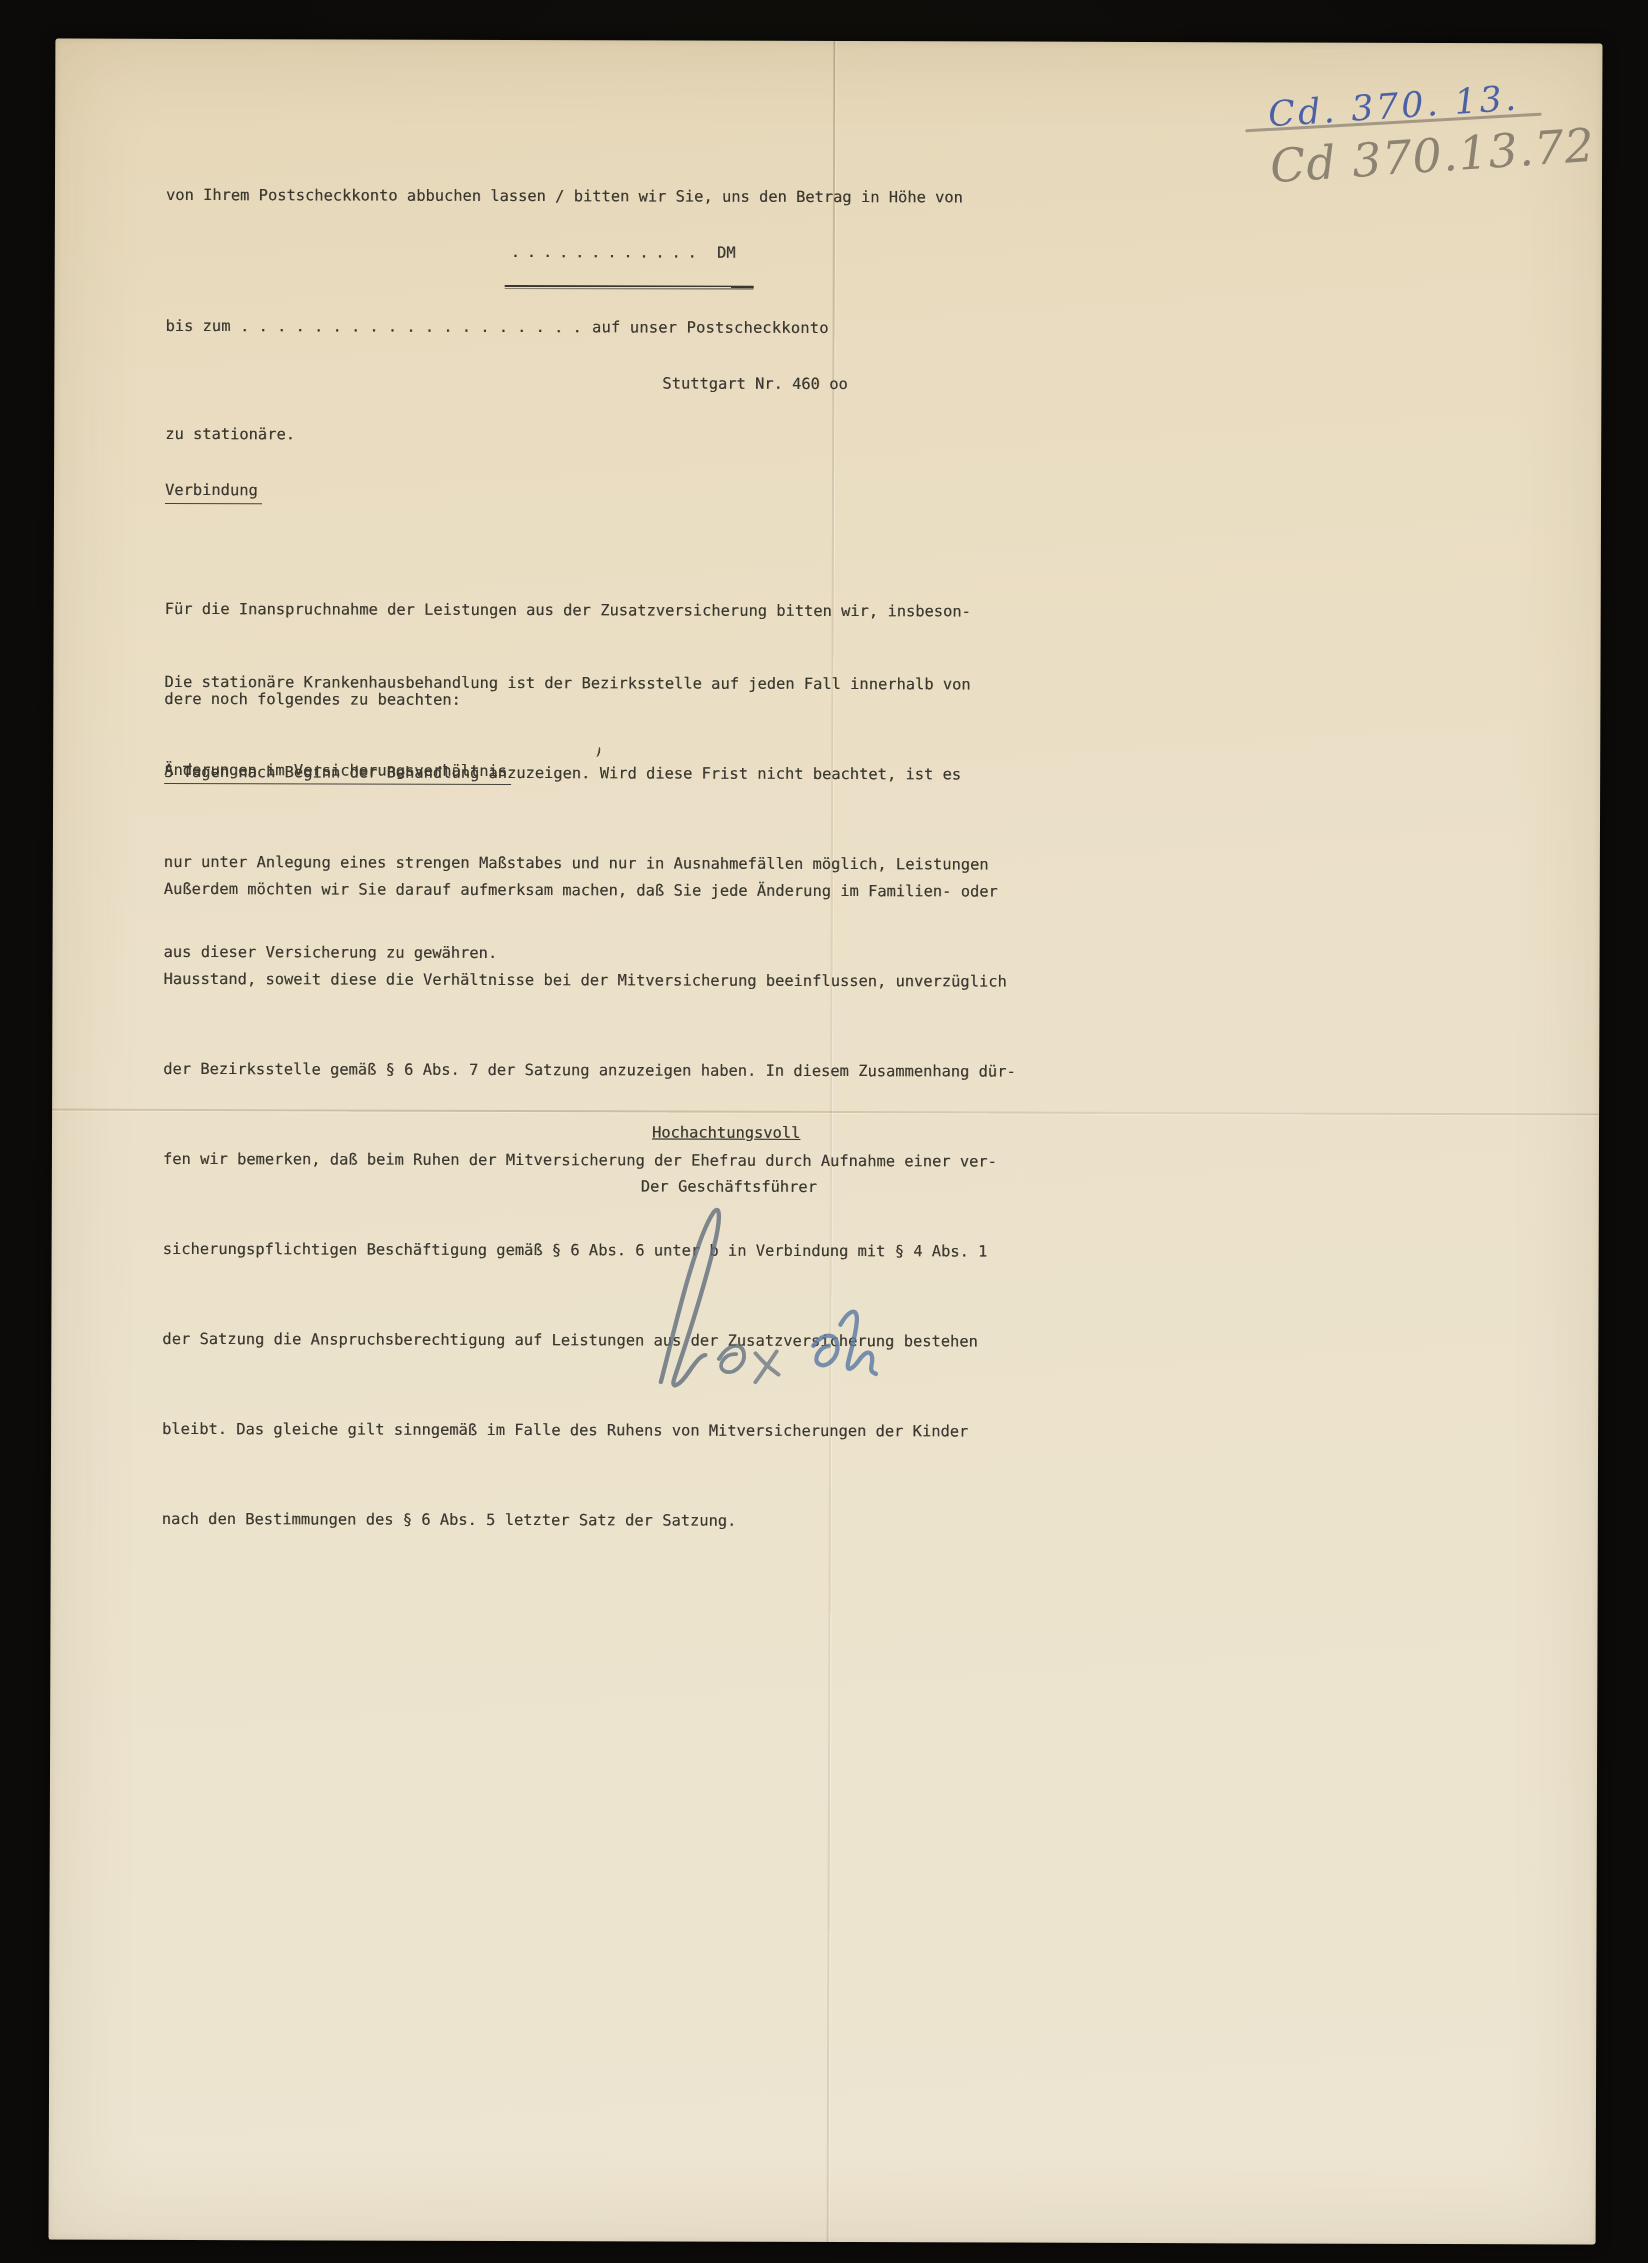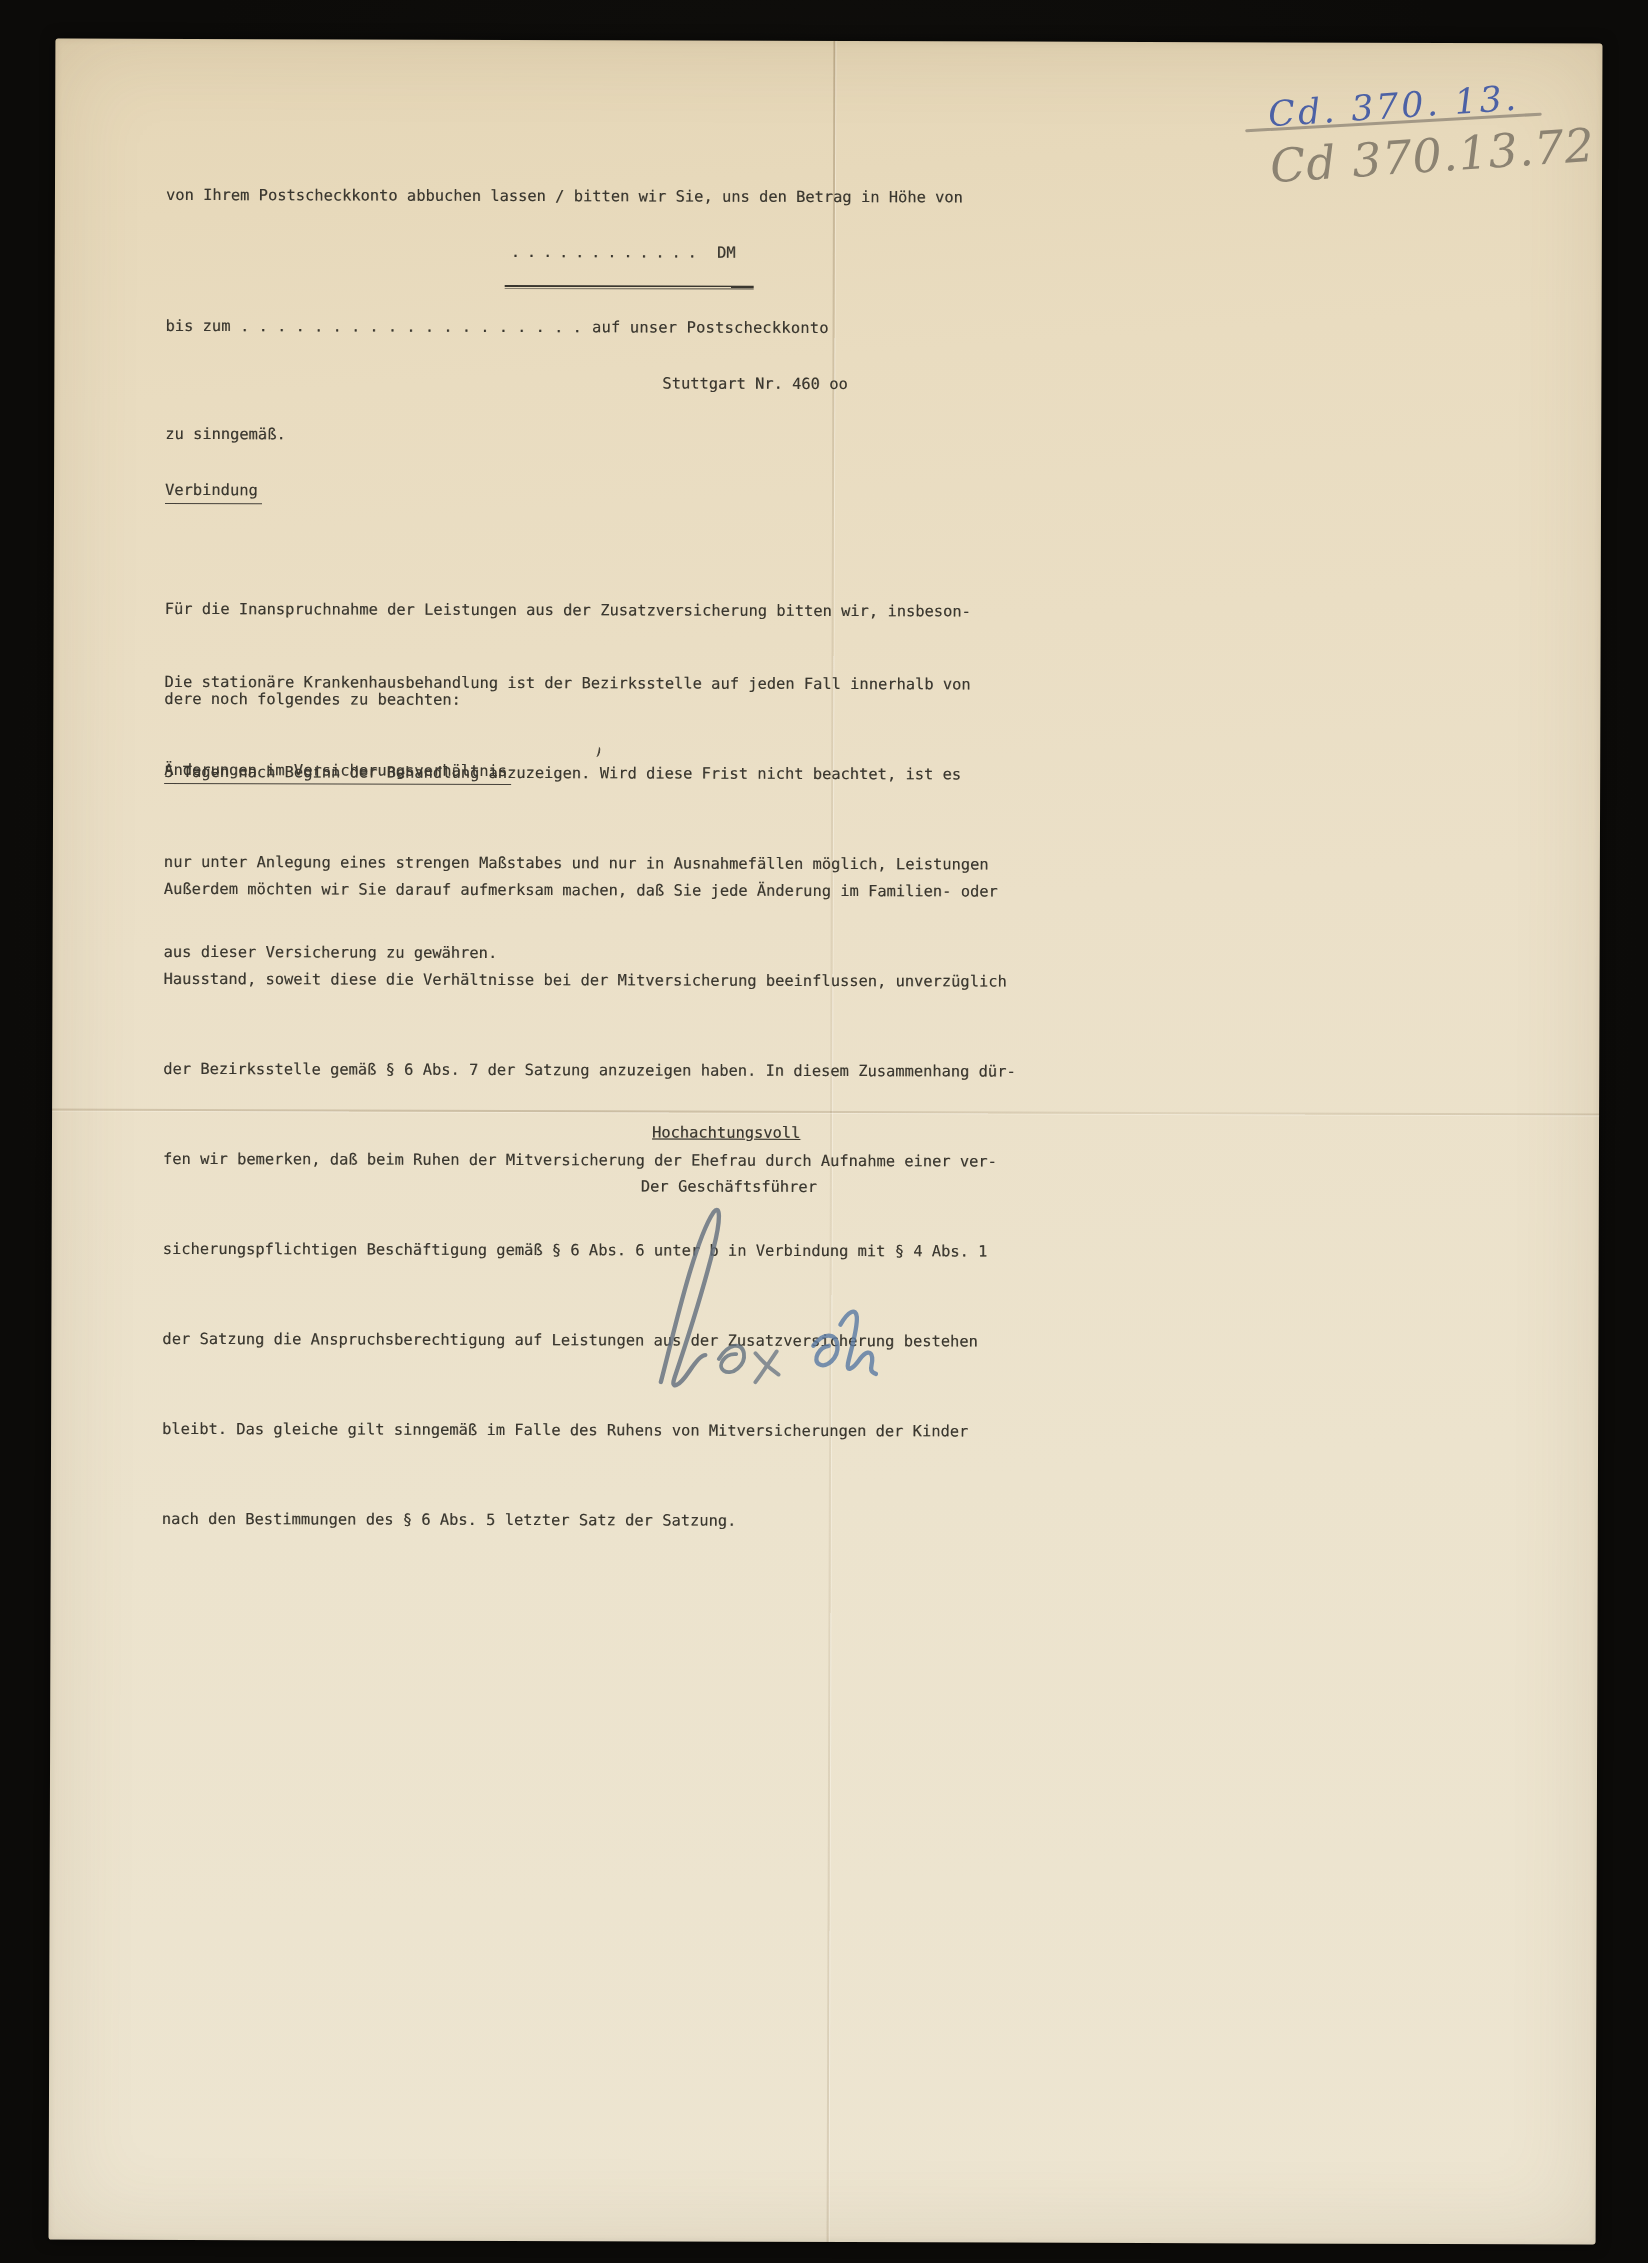--- a/index.html
+++ b/index.html
@@ -90,21 +90,21 @@
 
   <div class="tw" style="left:111px;top:147px;">von Ihrem Postscheckkonto abbuchen lassen / bitten wir Sie, uns den Betrag in Höhe von</div>
 
   <div class="tw" style="left:456px;top:203px;"><span class="dots1">............</span><span class="dm-unit">DM</span></div>
   <div class="amount-underline"></div>
 
   <div class="tw" style="left:111px;top:278px;"><span>bis zum</span><span class="dots2">...................</span><span class="due-rest">auf unser Postscheckkonto</span></div>
 
   <div class="tw" style="left:560px;top:334px;margin-left:48px;">Stuttgart Nr. 460 oo</div>
 
-  <div class="tw" style="left:111px;top:386px;">zu sinngemäß.</div>
+  <div class="tw" style="left:111px;top:386px;">zu stationäre.</div>
 
   <div class="tw heading" style="left:111px;top:442px;">Verbindung</div>
 
   <div class="tw para" style="left:111px;top:495px;">
     <div>Für die Inanspruchnahme der Leistungen aus der Zusatzversicherung bitten wir, insbeson-</div>
     <div>dere noch folgendes zu beachten:</div>
   </div>
 
   <div class="tw para" style="left:111px;top:568px;">
     <div>Die stationäre Krankenhausbehandlung ist der Bezirksstelle auf jeden Fall innerhalb von</div>

